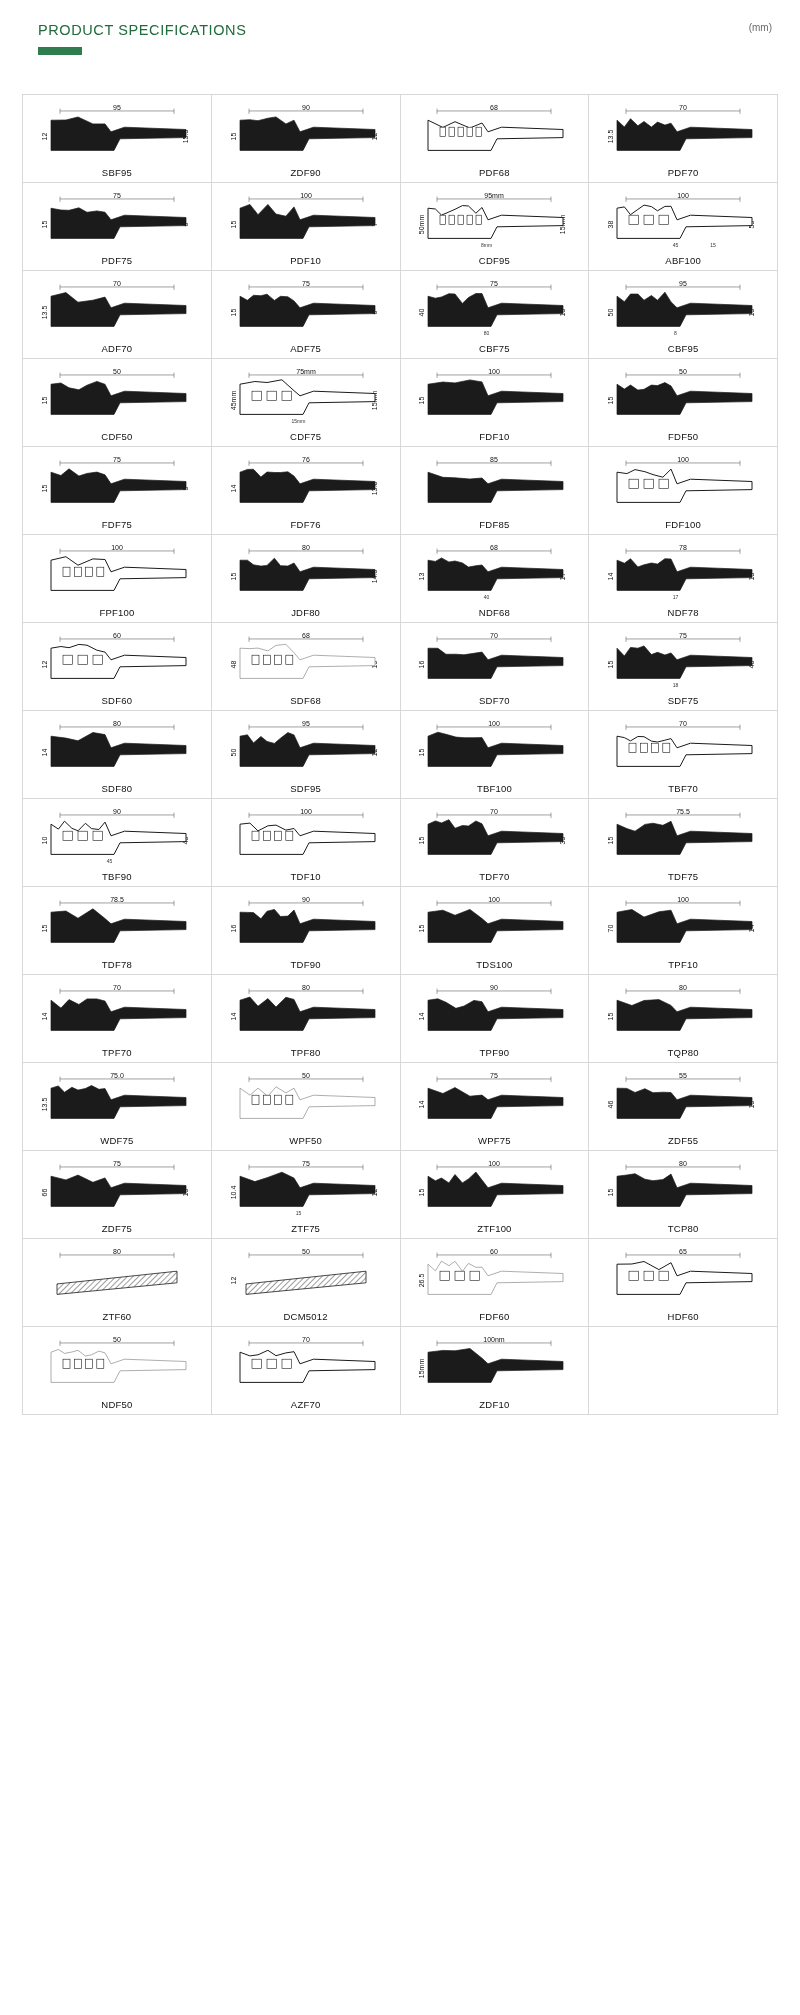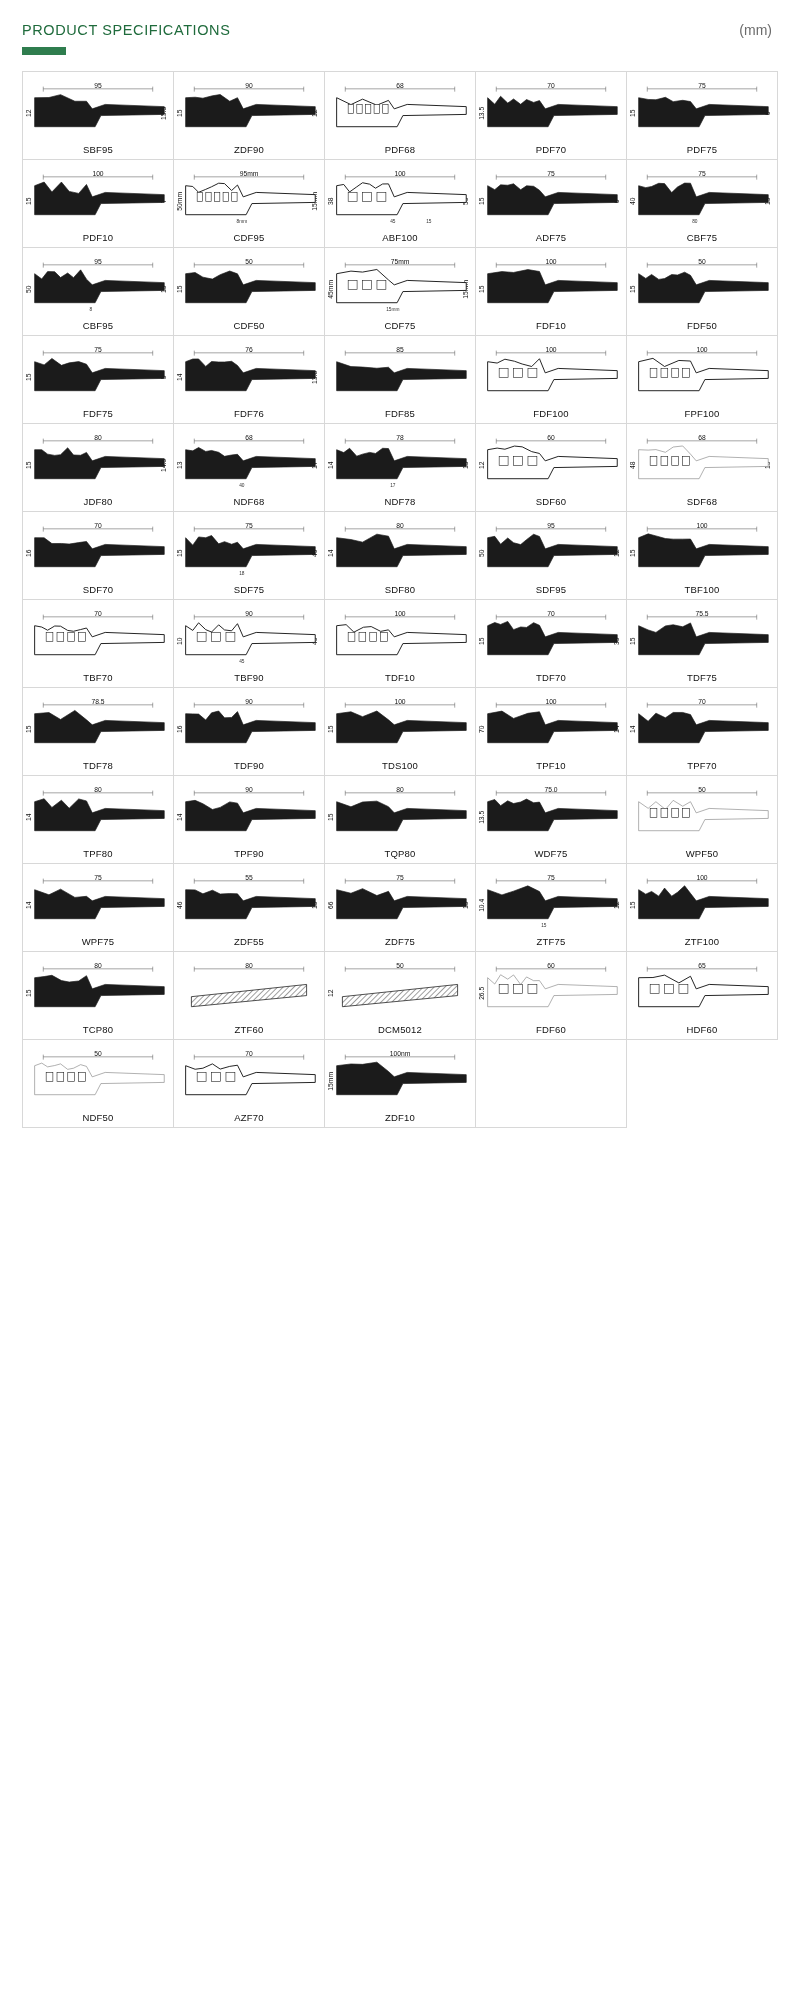--- a/index.html
+++ b/index.html
@@ -11,47 +11,47 @@
   }
   .page {
     width: 800px;
     min-height: 2015px;
     position: relative;
     padding: 0;
   }
   
   .header {
     position: relative;
-    padding: 22px 28px 0 22px;
+    padding: 22px 28px 0 38px;
     height: 70px;
   }
   .header-title {
     font-size: 14.5px;
     letter-spacing: 0.6px;
     color: #1f6b3c;
     font-weight: 400;
   }
   .header-underline {
     margin-top: 9px;
     width: 44px;
     height: 8px;
     background: #2f7d4e;
   }
   .header-unit {
     position: absolute;
     right: 28px;
     top: 22px;
-    font-size: 14px;
+    font-size: 10px;
     color: #6b6b6b;
   }
   
   .grid {
-    margin: 1px 22px 20px 22px;
+    margin: 24px 22px 20px 22px;
     display: grid;
-    grid-template-columns: repeat(5, 1fr);
+    grid-template-columns: repeat(4, 1fr);
     border-left: 1px solid #d8d8d8;
     border-top: 1px solid #d8d8d8;
   }
   .cell {
     border-right: 1px solid #d8d8d8;
     border-bottom: 1px solid #d8d8d8;
     height: 88px;
     position: relative;
     display: flex;
     flex-direction: column;
@@ -224,20 +224,33 @@
           </svg>
         </div>
         <div class="code">ABF100</div>
       </div>
       <div class="cell">
         <div class="fig">
           <svg viewBox="0 0 150 58" width="150" height="58" preserveAspectRatio="xMidYMid meet">
             <line x1="18" y1="6.96" x2="132" y2="6.96" class="lead"></line>
             <line x1="18" y1="4.64" x2="18" y2="9.860000000000001" class="lead"></line>
             <line x1="132" y1="4.64" x2="132" y2="9.860000000000001" class="lead"></line>
+            <text class="dim" x="75" y="5.800000000000001" text-anchor="middle">70</text>
+            <text class="dim" x="5.250000000000001" y="32.480000000000004" text-anchor="middle" transform="rotate(-90 5.250000000000001 32.480000000000004)">13.5</text>
+            <path d="M 9.0,46.4 L 9.0,16.2 L 23.9,12.6 L 36.0,22.2 L 50.9,20.2 L 63.0,17.1 L 69.0,27.8 L 82.5,23.2 L 144.0,25.5 L 144.0,33.6 L 78.0,34.8 L 72.0,46.4 Z" class="prof-fill"></path>
+          </svg>
+        </div>
+        <div class="code">ADF70</div>
+      </div>
+      <div class="cell">
+        <div class="fig">
+          <svg viewBox="0 0 150 58" width="150" height="58" preserveAspectRatio="xMidYMid meet">
+            <line x1="18" y1="6.96" x2="132" y2="6.96" class="lead"></line>
+            <line x1="18" y1="4.64" x2="18" y2="9.860000000000001" class="lead"></line>
+            <line x1="132" y1="4.64" x2="132" y2="9.860000000000001" class="lead"></line>
             <text class="dim" x="75" y="5.800000000000001" text-anchor="middle">75</text>
             <text class="dim" x="5.250000000000001" y="32.480000000000004" text-anchor="middle" transform="rotate(-90 5.250000000000001 32.480000000000004)">15</text>
             <text class="dim" x="146.25" y="32.480000000000004" text-anchor="middle" transform="rotate(-90 146.25 32.480000000000004)">6</text>
             <path d="M 9.0,46.4 L 9.0,16.2 L 16.4,20.3 L 22.5,15.3 L 29.9,15.7 L 36.0,14.2 L 43.4,20.4 L 49.5,16.3 L 56.9,16.8 L 63.0,20.9 L 69.0,27.8 L 82.5,23.2 L 144.0,25.5 L 144.0,33.6 L 78.0,34.8 L 72.0,46.4 Z" class="prof-fill"></path>
           </svg>
         </div>
         <div class="code">ADF75</div>
       </div>
       <div class="cell">
         <div class="fig">

